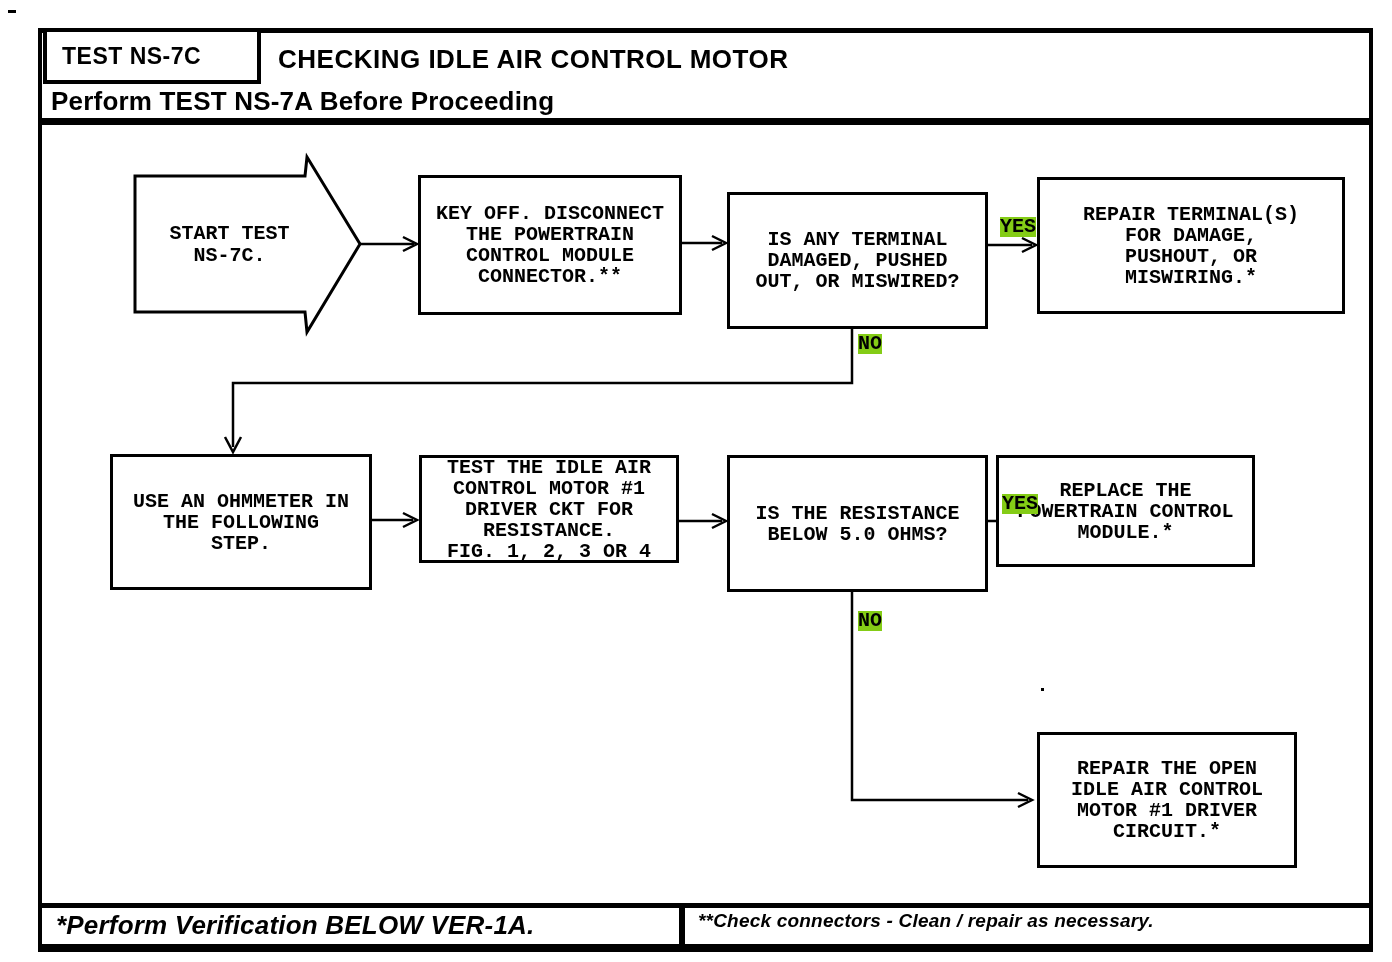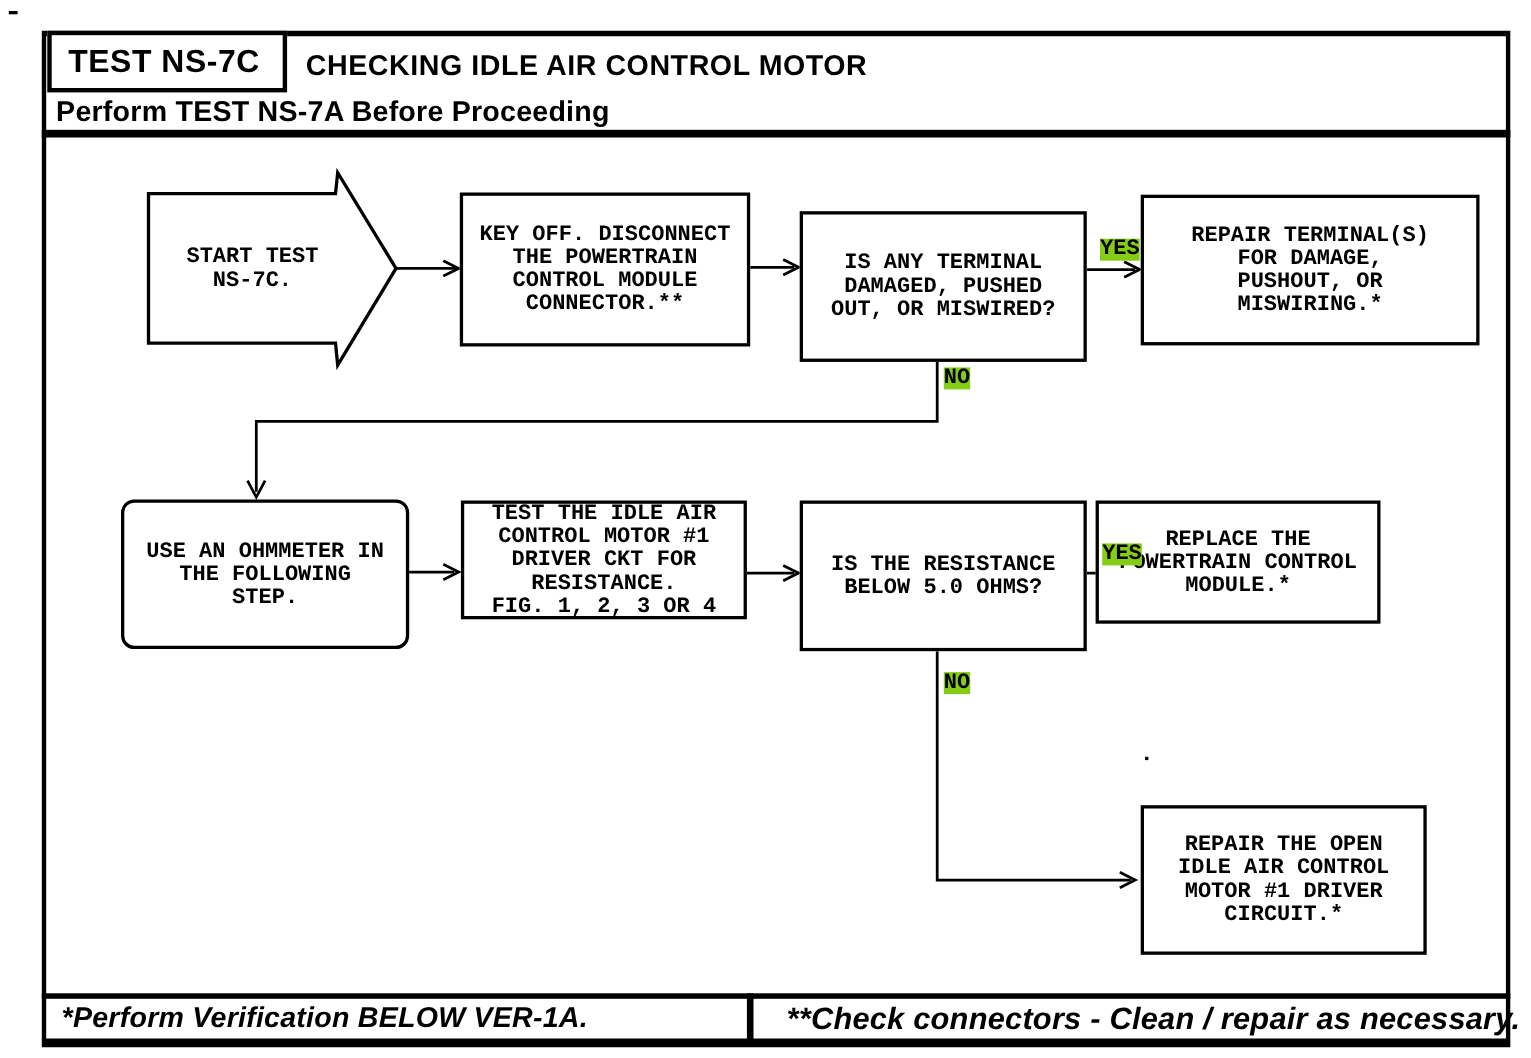--- a/index.html
+++ b/index.html
@@ -12,21 +12,21 @@
   }
   .frame {
     position:absolute; left:38px; top:28px; width:1335px; height:924px;
     border-style:solid; border-color:#000;
     border-width:5px 4px 8px 4px; background:transparent;
   }
   .testid-box {
     position:absolute; left:43px; top:28px; width:218px; height:56px;
     border:4px solid #000; background:#fff;
     display:flex; align-items:center; padding-left:15px;
-    font-weight:bold; font-size:29px; letter-spacing:0.5px;
+    font-weight:bold; font-size:23px; letter-spacing:0.5px;
   }
   .main-title {
     position:absolute; left:278px; top:44px;
     font-weight:bold; font-size:26px; letter-spacing:0.5px;
   }
   .sub-instruction {
     position:absolute; left:51px; top:86px;
     font-weight:bold; font-size:26px; letter-spacing:0.2px;
   }
   .header-divider {
@@ -53,29 +53,29 @@
     font-weight:bold; font-size:20px; background:#84cc16; line-height:20px;
   }
   .connectors { position:absolute; left:0; top:0; width:1392px; height:962px; }
   .footer-bar { position:absolute; left:38px; top:903px; width:1335px; height:5px; background:#000; }
   .footer-vdivider { position:absolute; left:679px; top:903px; width:6px; height:47px; background:#000; }
   .footnote {
     position:absolute; top:910px;
     font-weight:bold; font-style:italic; font-size:26px; letter-spacing:0.2px;
   }
   .footnote.left { left:56px; }
-  .footnote.right { left:698px; font-size:28px;margin-left:17px; }
+  .footnote.right { left:698px; font-size:19px; }
   .artifact-dash { position:absolute; left:8px; top:10px; width:8px; height:3px; background:#000; }
   .artifact-dot { position:absolute; left:1041px; top:688px; width:3px; height:3px; background:#000; }
 
   
   .n-step-disconnect   { left:418px;  top:175px; width:264px; height:140px; }
   .n-decision-terminal { left:727px;  top:192px; width:261px; height:137px; }
   .n-repair-terminal   { left:1037px; top:177px; width:308px; height:137px; }
-  .n-ohmmeter          { left:110px;  top:454px; width:262px; height:136px;border-radius:12px; }
+  .n-ohmmeter          { left:110px;  top:454px; width:262px; height:136px; }
   .n-test-driver       { left:419px;  top:455px; width:260px; height:108px; }
   .n-decision-resist   { left:727px;  top:455px; width:261px; height:137px; }
   .n-replace-pcm       { left:996px; top:455px; width:259px; height:112px; }
   .n-repair-circuit    { left:1037px; top:732px; width:260px; height:136px; }
 
   .l-yes1 { left:1000px; top:217px; }
   .l-no1  { left:858px;  top:334px; }
   .l-yes2 { left:1002px; top:494px; }
   .l-no2  { left:858px;  top:611px; }
 </style>

